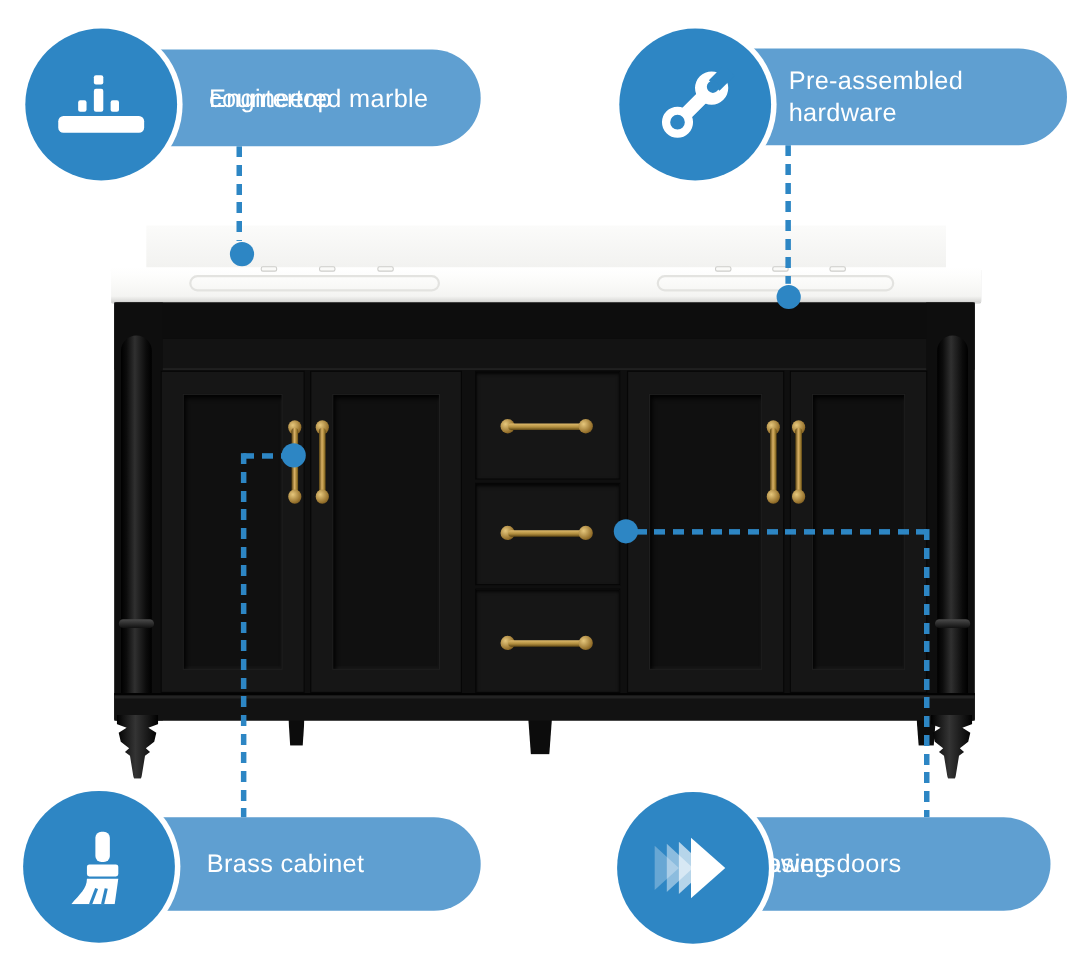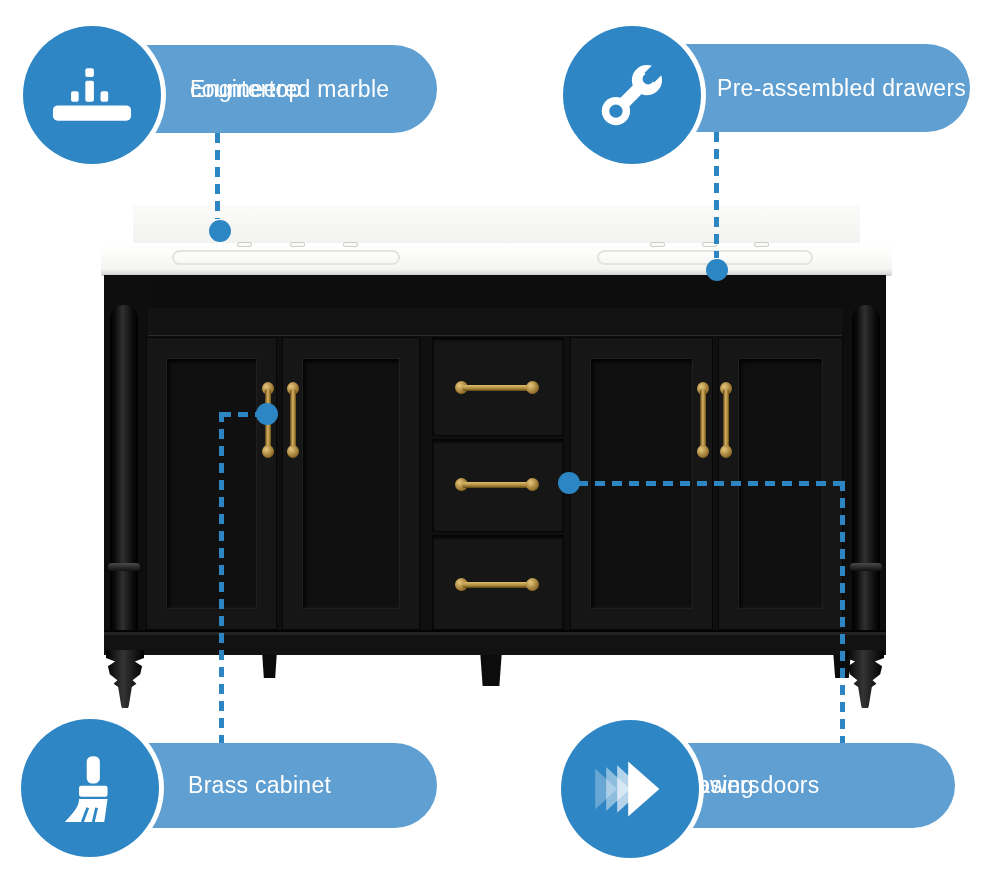--- a/index.html
+++ b/index.html
@@ -173,21 +173,21 @@
     <svg width="80" height="56" viewBox="0 0 84 58">
       <rect class="wht" x="1" y="40" width="82" height="16" rx="5"></rect>
       <rect class="wht" x="35" y="14" width="9" height="22" rx="2"></rect>
       <rect class="wht" x="35" y="1" width="9" height="9" rx="2"></rect>
       <rect class="wht" x="20" y="25" width="8" height="11" rx="2"></rect>
       <rect class="wht" x="51" y="25" width="8" height="11" rx="2"></rect>
     </svg>
   </div>
 
   <div class="pill" style="left:632px;top:44px;width:338px;height:88px;padding-left:85px;">
-    <span>Pre-assembled drawers</span>
+    <span>Pre-assembled hardware</span>
   </div>
   <div class="circle" style="left:563px;top:26px;">
     <svg width="78" height="78" viewBox="0 0 48 48">
       <g transform="rotate(45 24 24)">
         <rect class="wht" x="20.2" y="10" width="7.6" height="27" rx="3.5"></rect>
         <circle class="wht" cx="24" cy="11" r="9.3"></circle>
         <rect class="cut" x="19.8" y="-3" width="8.4" height="12"></rect>
         <circle class="cut" cx="24" cy="10" r="3.4"></circle>
         <circle class="wht" cx="24" cy="38" r="8.7"></circle>
         <circle class="cut" cx="24" cy="38" r="4.1"></circle>

